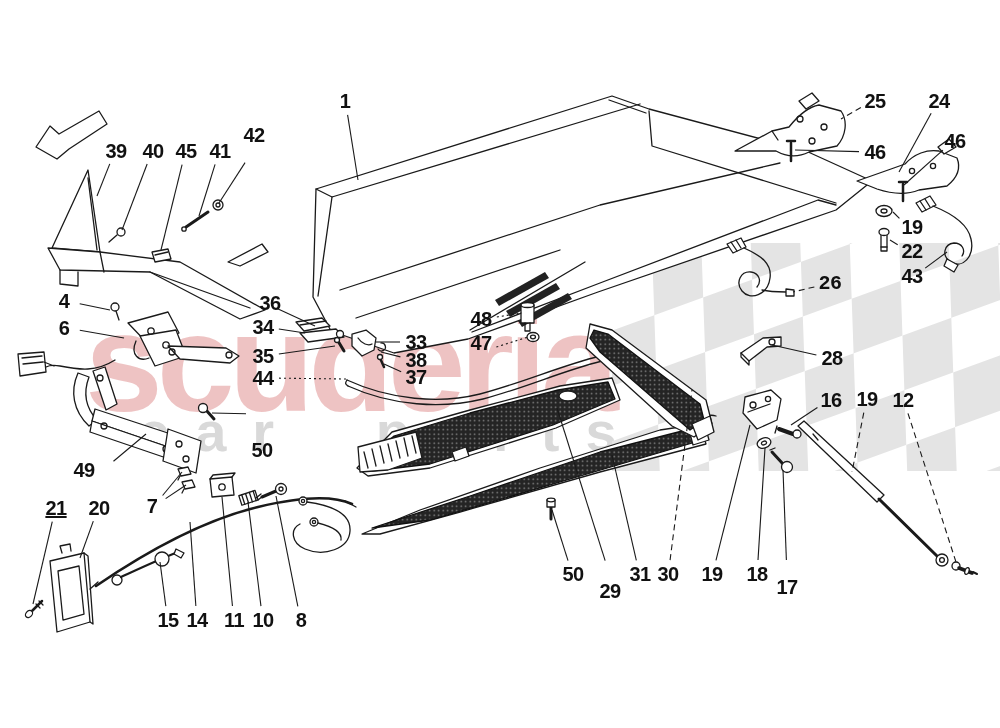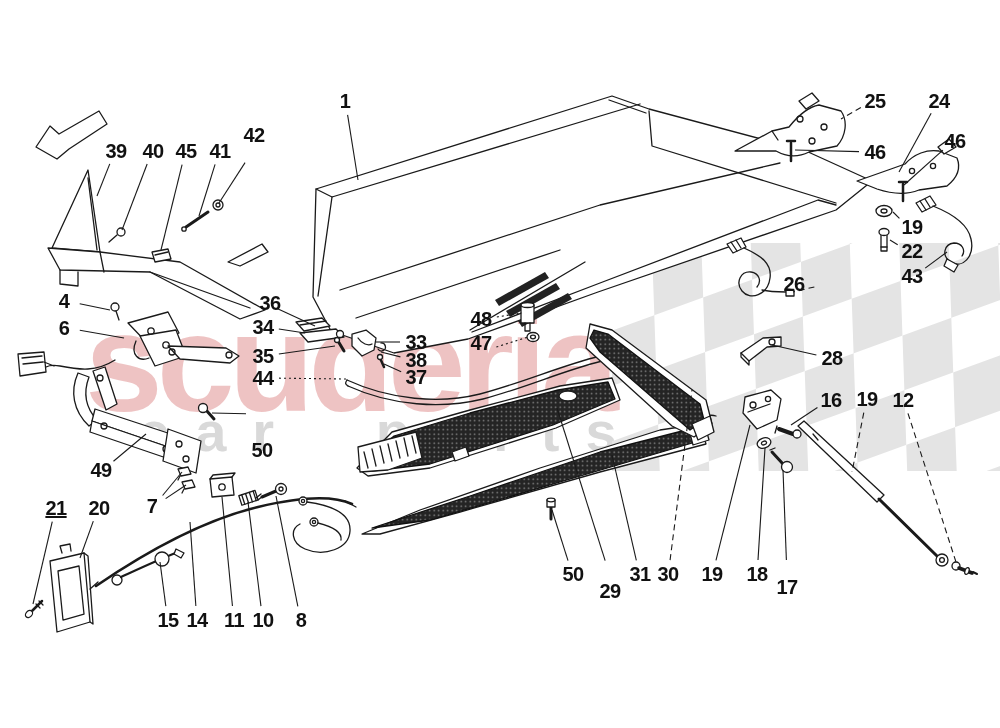--- a/index.html
+++ b/index.html
@@ -400,21 +400,21 @@
       <div class="callout" style="left: 831px; top: 400px;">16</div>
       <div class="callout" style="left: 787px; top: 574px; margin-top: 13px;">17</div>
       <div class="callout" style="left: 757px; top: 574px;">18</div>
       <div class="callout" style="left: 712px; top: 574px;">19</div>
       <div class="callout" style="left: 99px; top: 508px;">20</div>
       <div class="callout" style="left: 56px; top: 508px; text-decoration: underline;">21</div>
       <div class="callout" style="left: 912px; top: 251px;">22</div>
       <div class="callout" style="left: 912px; top: 227px;">19</div>
       <div class="callout" style="left: 939px; top: 101px;">24</div>
       <div class="callout" style="left: 875px; top: 101px;">25</div>
-      <div class="callout" style="left: 794px; top: 284px;">26</div>
+      <div class="callout" style="left: 830px; top: 284px; font-family: Liberation Mono, monospace;">26</div>
       <div class="callout" style="left: 832px; top: 358px;">28</div>
       <div class="callout" style="left: 610px; top: 574px; margin-top: 17px;">29</div>
       <div class="callout" style="left: 668px; top: 574px;">30</div>
       <div class="callout" style="left: 640px; top: 574px;">31</div>
       <div class="callout" style="left: 573px; top: 574px;">50</div>
       <div class="callout" style="left: 416px; top: 342px;">33</div>
       <div class="callout" style="left: 263px; top: 327px;">34</div>
       <div class="callout" style="left: 263px; top: 356px;">35</div>
       <div class="callout" style="left: 270px; top: 303px;">36</div>
       <div class="callout" style="left: 416px; top: 377px;">37</div>
@@ -423,16 +423,16 @@
       <div class="callout" style="left: 153px; top: 151px;">40</div>
       <div class="callout" style="left: 220px; top: 151px;">41</div>
       <div class="callout" style="left: 254px; top: 135px;">42</div>
       <div class="callout" style="left: 912px; top: 276px;">43</div>
       <div class="callout" style="left: 263px; top: 378px;">44</div>
       <div class="callout" style="left: 186px; top: 151px;">45</div>
       <div class="callout" style="left: 875px; top: 152px;">46</div>
       <div class="callout" style="left: 955px; top: 141px;">46</div>
       <div class="callout" style="left: 481px; top: 343px;">47</div>
       <div class="callout" style="left: 481px; top: 319px;">48</div>
-      <div class="callout" style="left: 101px; top: 470px;">49</div>
+      <div class="callout" style="left: 84px; top: 470px;">49</div>
       <div class="callout" style="left: 262px; top: 414px; margin-top: 36px;">50</div>
     </div>
 </div>
 
 </body></html>

